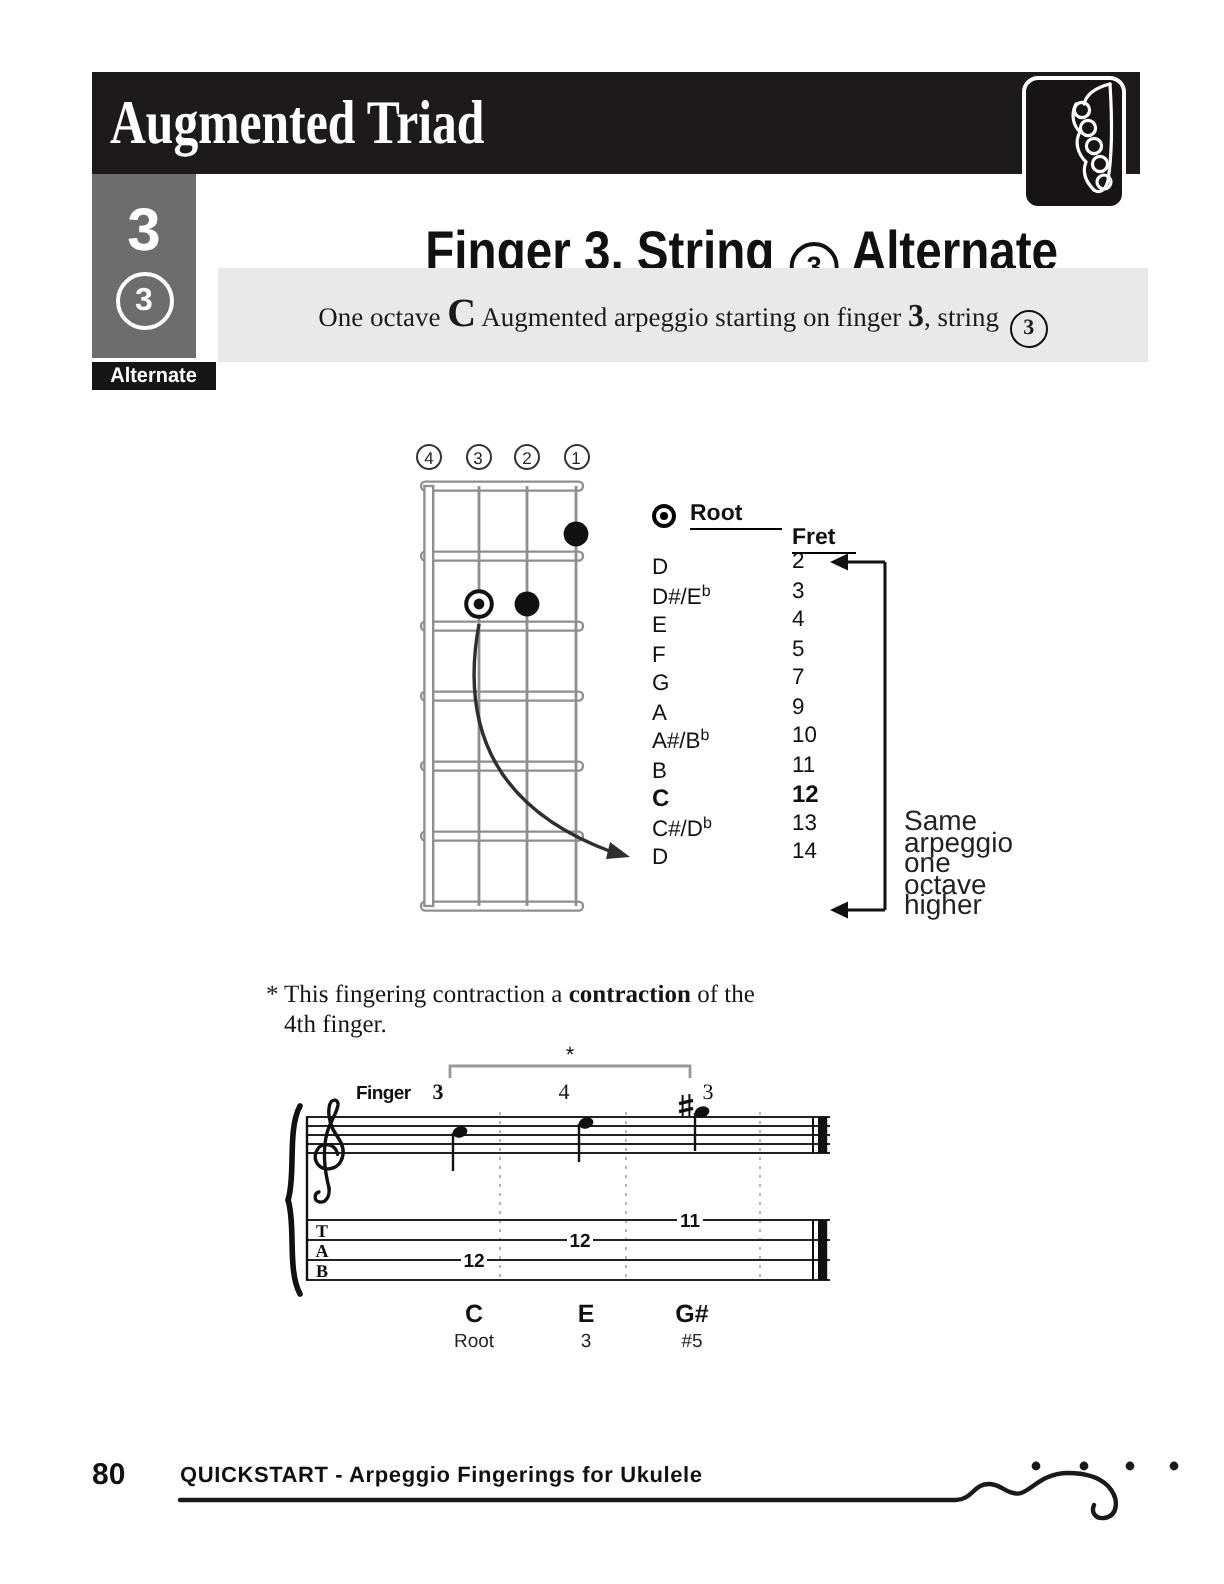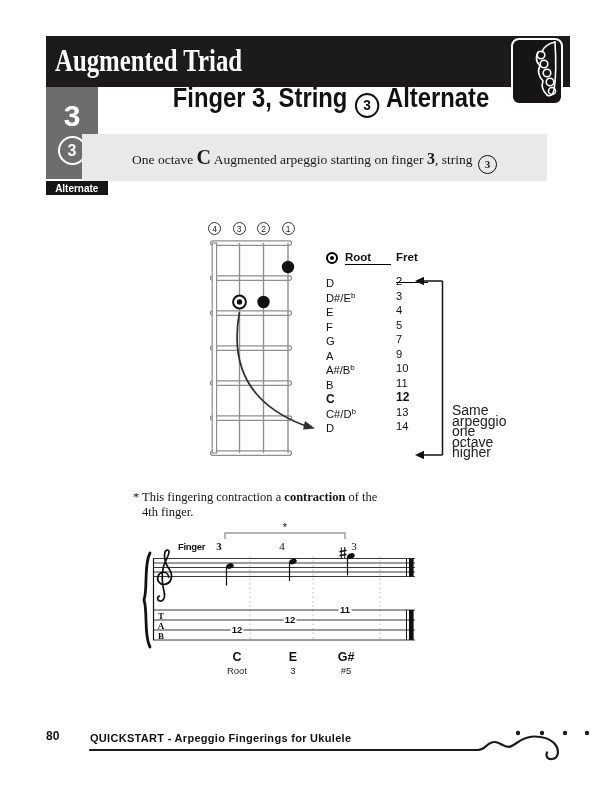--- a/index.html
+++ b/index.html
@@ -16,28 +16,28 @@
 
   .sidebar-box{left:46px;top:87px;width:52px;height:92px;background:#6d6d6d;
        display:flex;flex-direction:column;align-items:center;justify-content:center;gap:5px;}
   .sidebar-finger{font-size:30px;font-weight:bold;color:#fff;line-height:1;}
   .sidebar-circle{width:25px;height:25px;border:2.2px solid #fff;border-radius:50%;
        display:flex;align-items:center;justify-content:center;font-size:16px;font-weight:bold;color:#fff;}
   .alt-tag{left:46px;top:181px;width:62px;height:14px;background:#151515;color:#fff;
        display:flex;align-items:center;justify-content:center;}
   .alt-tag span{font-size:10.5px;font-weight:bold;transform:scaleX(.95);}
 
-  .page-title{left:98px;top:84px;width:466px;text-align:center;}
+  .page-title{left:98px;top:112px;width:466px;text-align:right;}
   .page-title-inner{display:block;transform:scaleX(.85);transform-origin:center;
        font-size:28px;font-weight:bold;white-space:nowrap;line-height:28px;}
   .circled-lg{display:inline-flex;width:21px;height:21px;border:2.2px solid #111;border-radius:50%;
        align-items:center;justify-content:center;font-size:14px;font-weight:bold;
        vertical-align:-3px;margin:0 3px;transform:scaleX(1.15);}
 
-  .desc-bar{left:82px;top:134px;width:465px;height:47px;background:#e9e9e9;
+  .desc-bar{left:109px;top:134px;width:465px;height:47px;background:#e9e9e9;
        font-family:"Liberation Serif",serif;font-size:13.5px;color:#1a1a1a;
        text-align:center;line-height:47px;white-space:nowrap;}
   .desc-chord{font-size:20px;font-weight:bold;}
   .desc-finger{font-size:16px;font-weight:bold;}
   .circled-sm{display:inline-flex;width:17px;height:17px;border:1.6px solid #111;border-radius:50%;
        align-items:center;justify-content:center;font-size:11px;font-weight:bold;
        vertical-align:-4px;margin-left:2px;font-family:"Liberation Serif",serif;line-height:1;}
 
   
   .string-labels{left:208px;top:222px;width:90px;height:13px;}
@@ -47,36 +47,36 @@
   .strlabel:nth-of-type(1){left:0;} .strlabel:nth-of-type(2){left:24.5px;}
   .strlabel:nth-of-type(3){left:49px;} .strlabel:nth-of-type(4){left:73.5px;}
 
   
   .table-header{left:326px;top:251px;width:140px;height:18px;font-size:11.5px;font-weight:bold;}
   .rootsym{position:absolute;left:0;top:1px;width:12px;height:12px;border:2px solid #000;
        border-radius:50%;box-sizing:border-box;}
   .rootsym:after{content:"";position:absolute;left:2px;top:2px;width:4px;height:4px;
        border-radius:50%;background:#000;}
   .th-root{position:absolute;left:19px;top:0;width:46px;border-bottom:1.6px solid #000;padding-bottom:1px;}
-  .th-fret{position:absolute;left:70px;top:0;width:32px;border-bottom:1.6px solid #000;padding-bottom:19px;}
+  .th-fret{position:absolute;left:70px;top:12px;width:32px;border-bottom:1.6px solid #000;padding-bottom:1px;}
   .table-rows{left:326px;top:274px;width:140px;font-size:11.2px;}
   .trow{position:relative;height:14.5px;line-height:14.5px;}
   .trow.bold{font-weight:bold;font-size:12px;}
   .tfret{position:absolute;left:70px;top:0;}
   .tnote sup{font-size:8px;vertical-align:4px;}
   .side-note{left:452px;top:405px;width:50px;font-size:14px;line-height:10.6px;color:#222;}
 
   
   .footnote{left:133px;top:490px;width:320px;font-family:"Liberation Serif",serif;
        font-size:12.5px;line-height:15px;color:#151515;}
   .fn-marker{position:absolute;left:0;top:0;}
   .fn-body{display:block;margin-left:9px;width:290px;}
 
   
-  .page-num{left:46px;top:729px;font-size:12px;font-weight:bold;}
+  .page-num{left:46px;top:729px;font-size:15px;font-weight:bold;}
   .book-title{left:90px;top:732px;font-size:11px;font-weight:bold;letter-spacing:.3px;white-space:nowrap;text-align:center;}
 
   .svgtxt{font-family:"Liberation Sans",sans-serif;}
   .svgserif{font-family:"Liberation Serif",serif;}
 </style>
 </head>
 <body>
 
 <div class="abs banner">
   <span class="banner-title">Augmented Triad</span>

